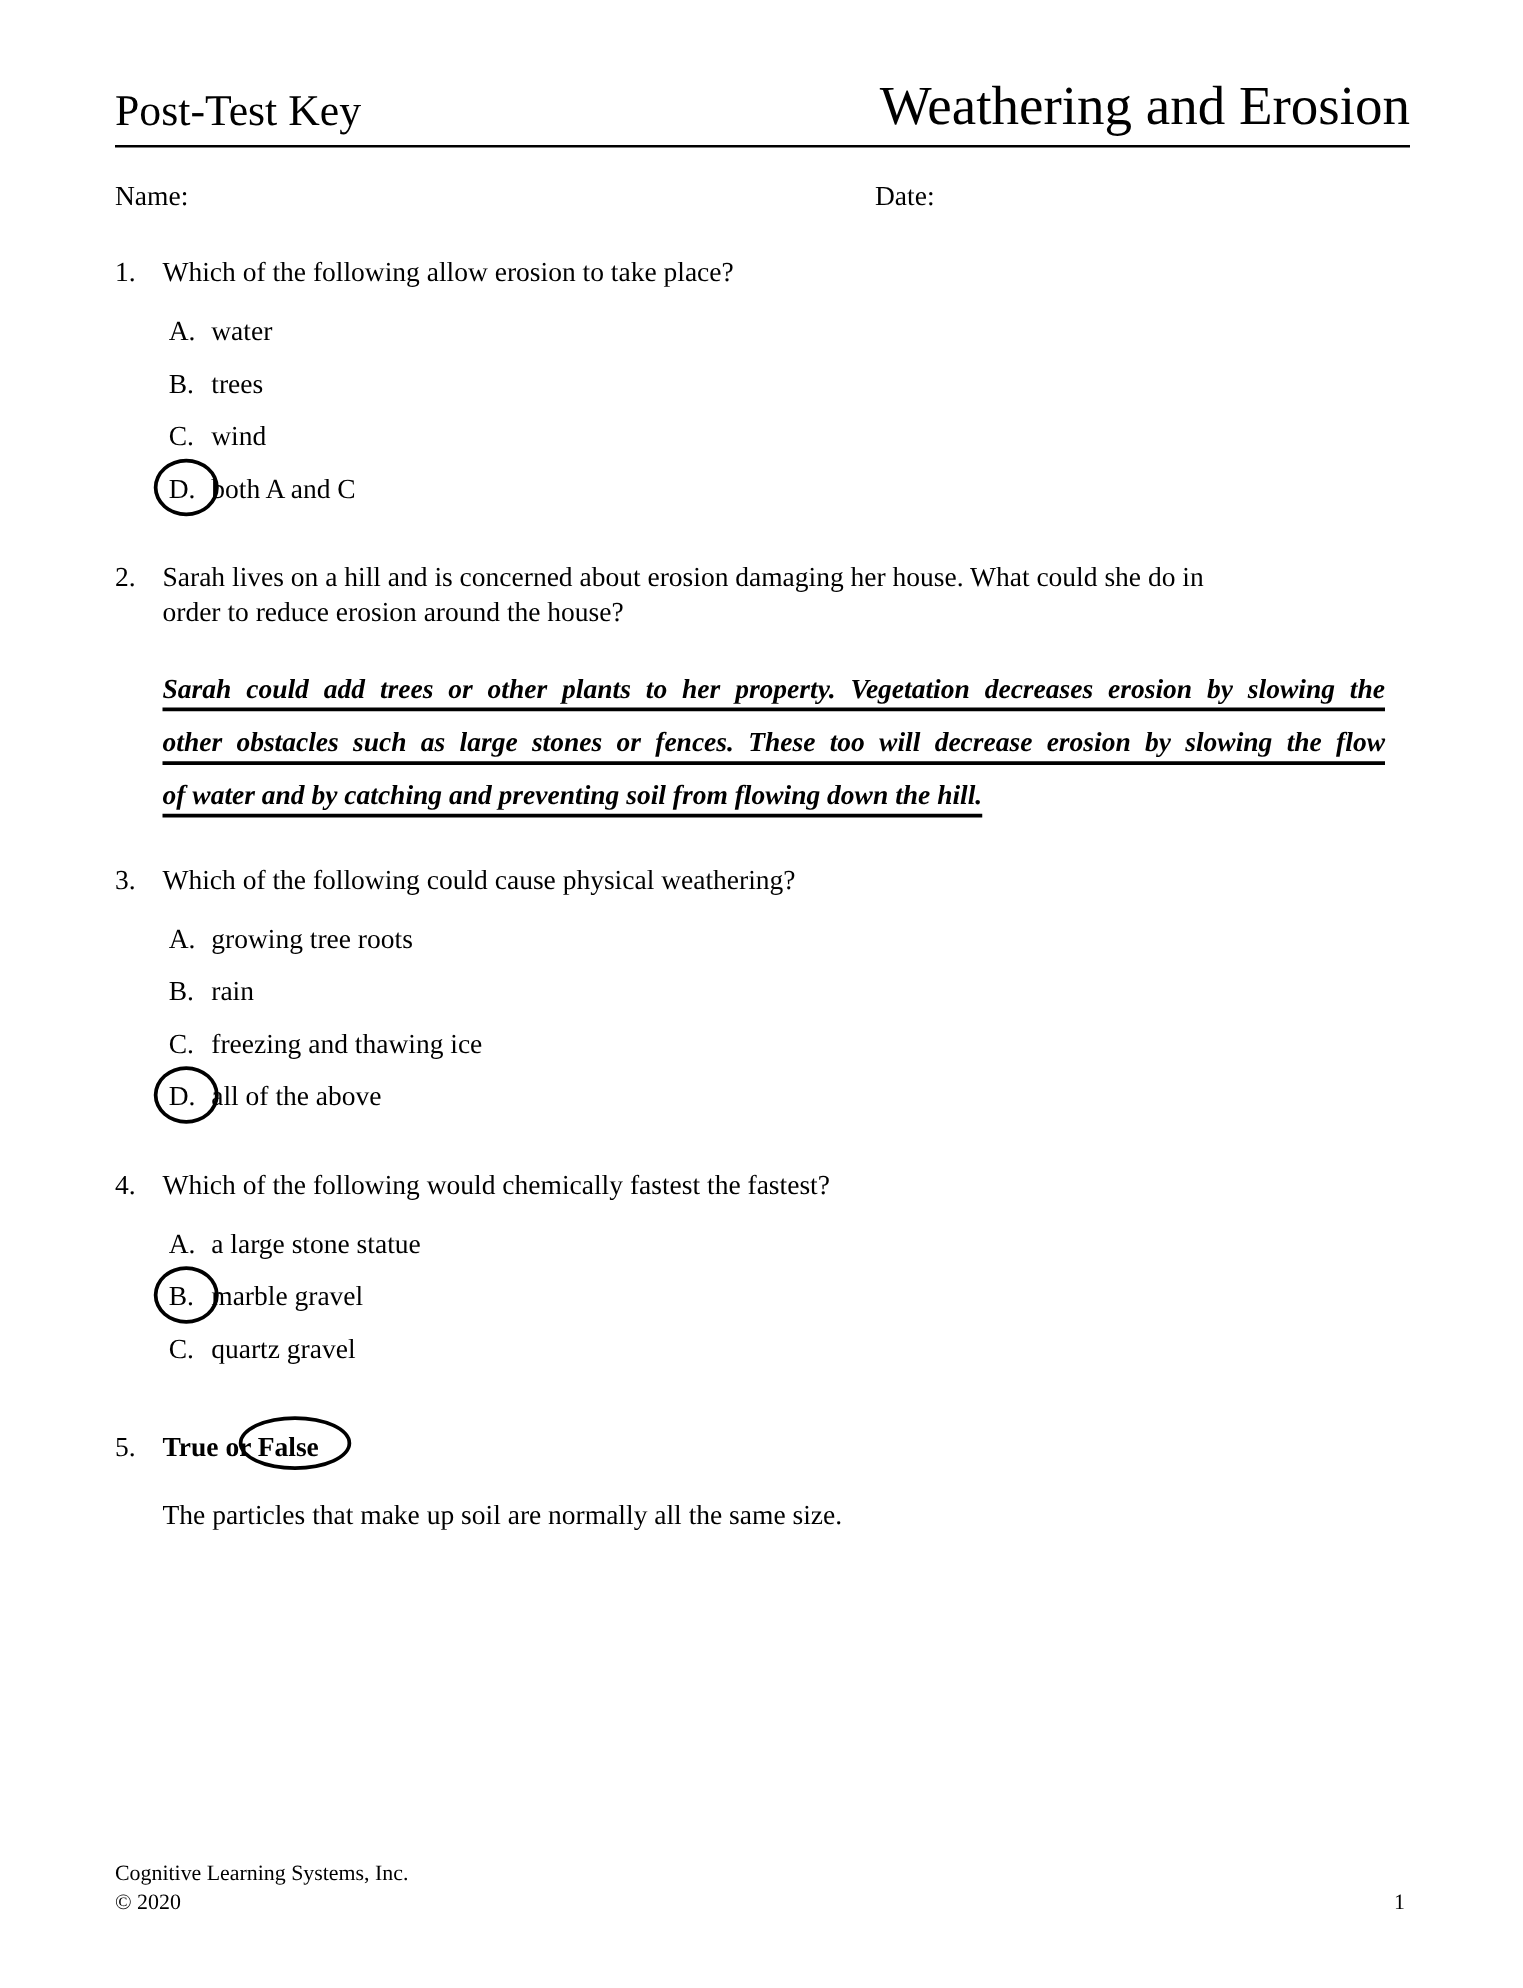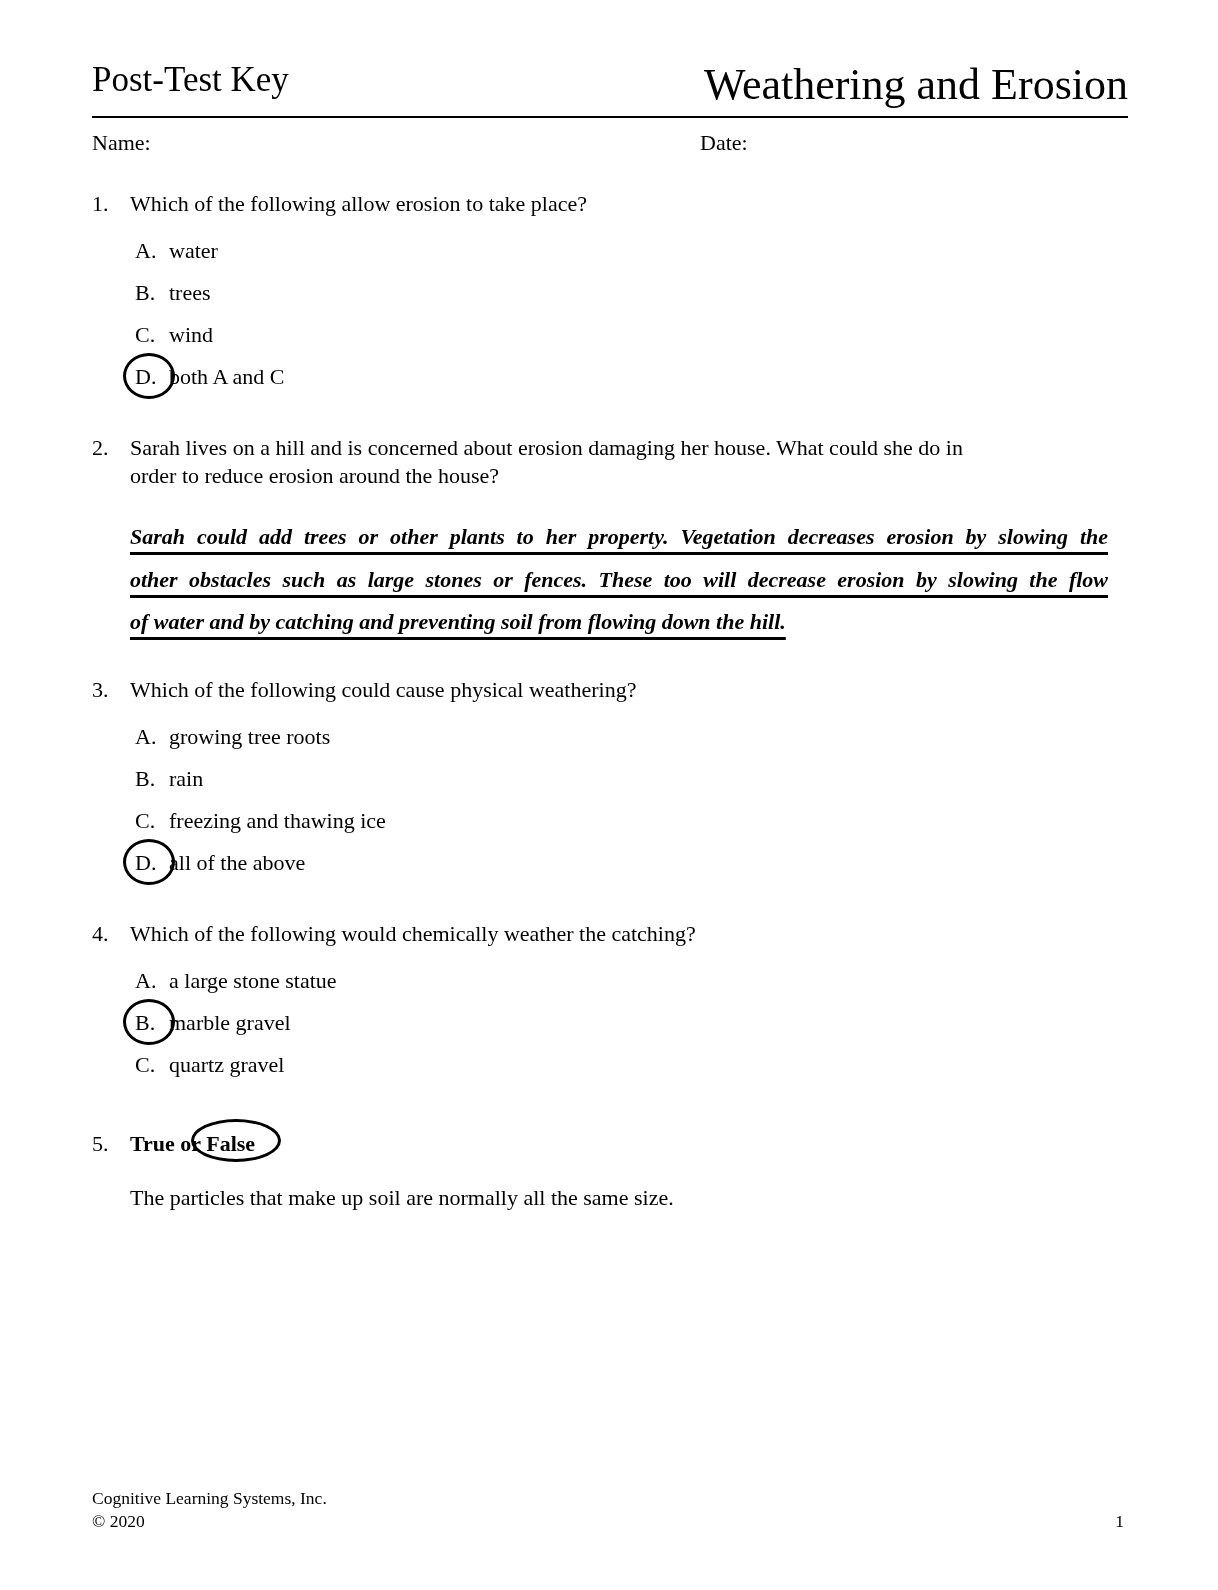--- a/index.html
+++ b/index.html
@@ -14,29 +14,29 @@
     position: relative;
     width: 1218px; height: 1590px;
     padding: 62px 90px 0 92px;
     background: #ffffff;
     overflow: hidden;
   }
   
   .header {
     display: flex;
     justify-content: space-between;
-    align-items: flex-start;
+    align-items: flex-end;
     border-bottom: 2px solid #000;
     padding-bottom: 8px;
   }
   .doc-type { font-size: 35px; line-height: 1.05; }
   .doc-title { font-size: 44px; line-height: 1.05; }
 
   
-  .name-date { position: relative; margin-top: 12px; font-size: 22px; height: 26px; }
+  .name-date { position: relative; margin-top: 26px; font-size: 22px; height: 26px; }
   .date-label { position: absolute; left: 608px; top: 0; }
 
   
   .question { display: flex; font-size: 22px; line-height: 28px; }
   .qnum { width: 38px; flex: none; }
   .qtext { flex: 1; }
   .q1 { margin-top: 34px; }
   .q2 { margin-top: 36px; }
   .q3 { margin-top: 32px; }
   .q4 { margin-top: 36px; }
@@ -170,21 +170,21 @@
       <span>freezing and thawing ice</span>
     </div>
     <div class="option">
       <span class="letter"><span class="oval"></span><span>D.</span></span>
       <span>all of the above</span>
     </div>
   </div>
 
   <div class="question q4">
     <span class="qnum">4.</span>
-    <div class="qtext">Which of the following would chemically weather the catching?</div>
+    <div class="qtext">Which of the following would chemically fastest the fastest?</div>
   </div>
   <div class="options">
     <div class="option">
       <span class="letter">A.</span>
       <span>a large stone statue</span>
     </div>
     <div class="option">
       <span class="letter"><span class="oval"></span><span>B.</span></span>
       <span>marble gravel</span>
     </div>

